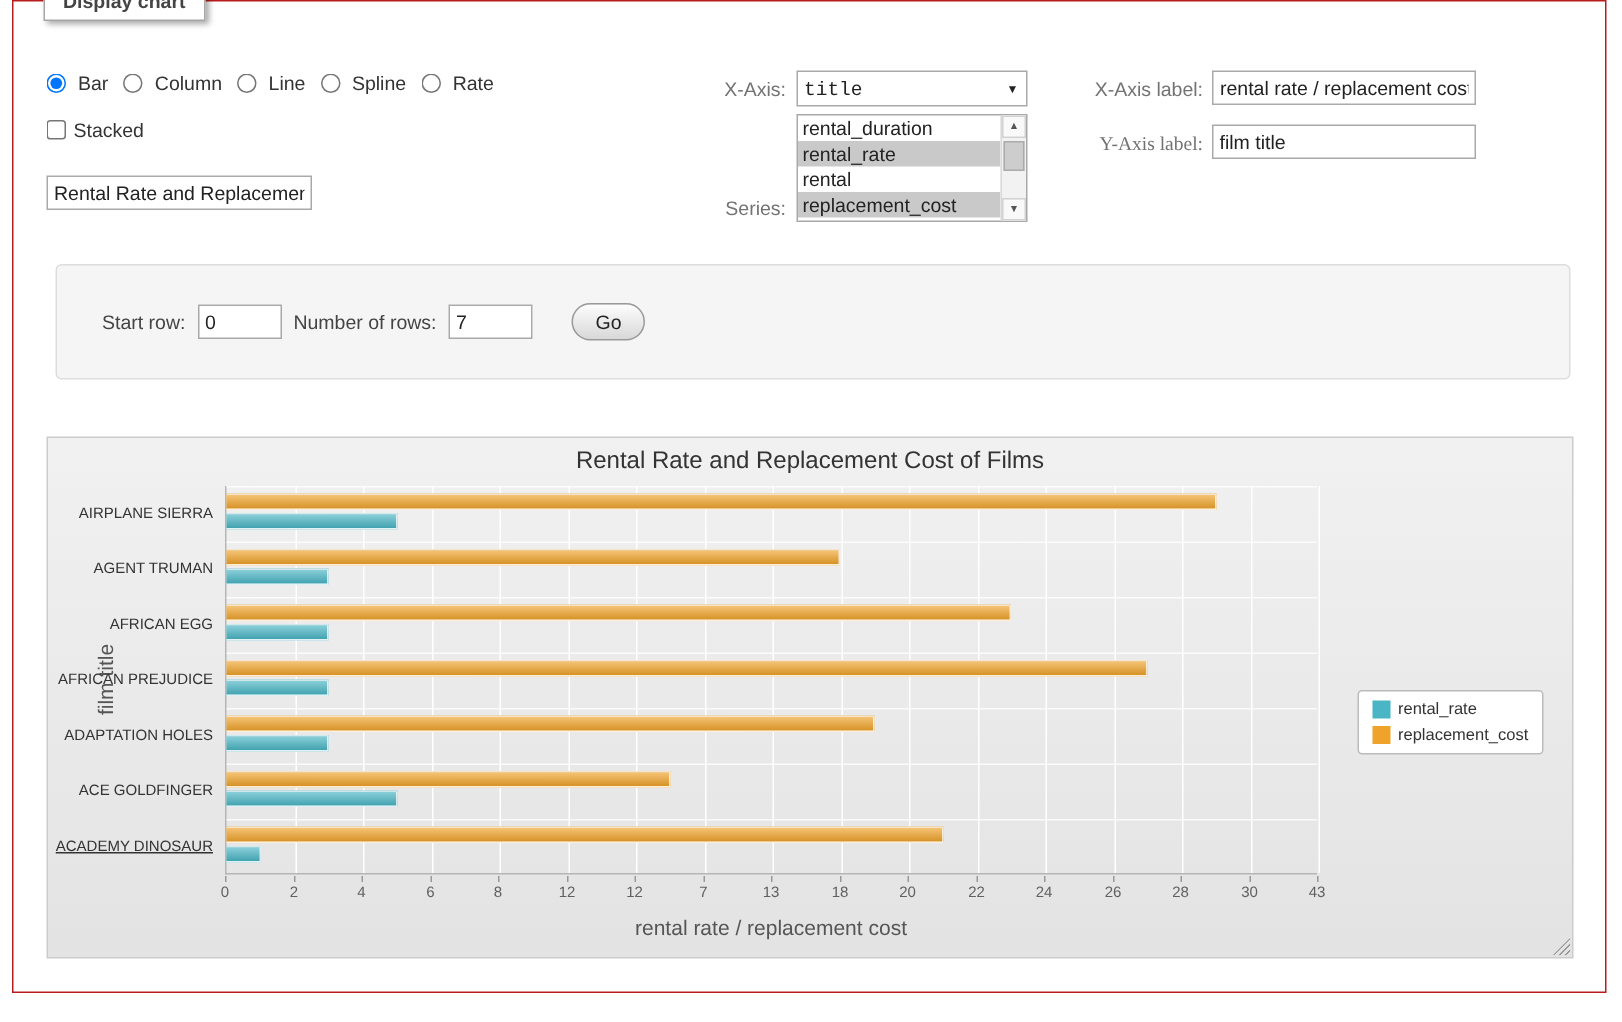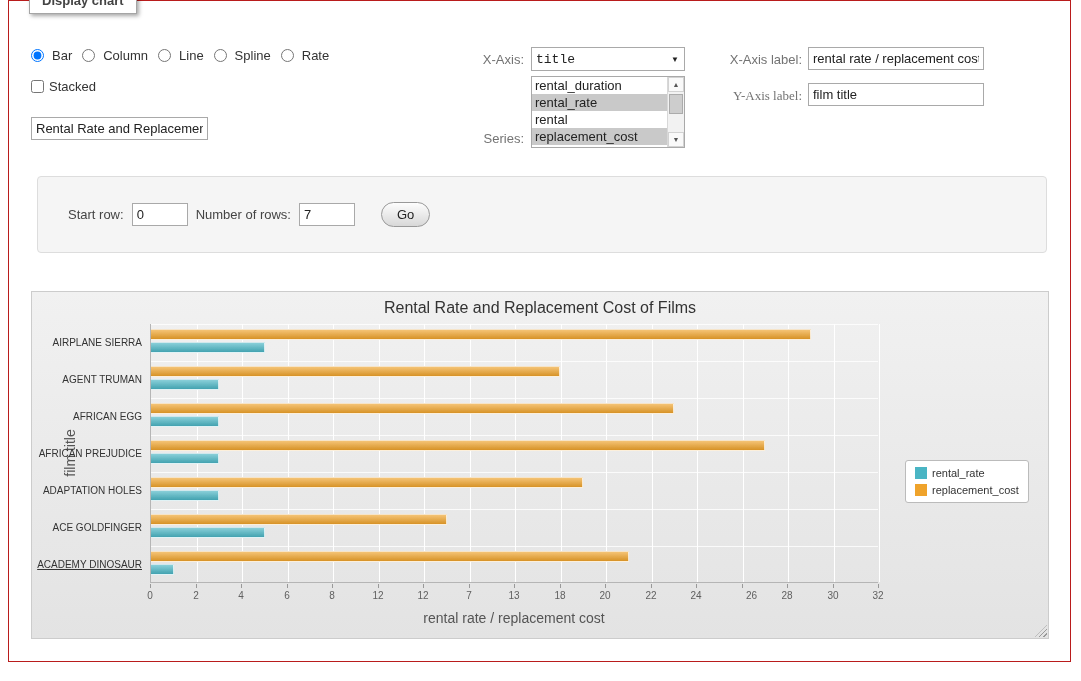--- a/index.html
+++ b/index.html
@@ -233,22 +233,22 @@
         <div class="tick-label" style="left: 467px;">13</div>
         <div class="tick-mark" style="left: 528px;"></div>
         <div class="tick-label" style="left: 513px;">18</div>
         <div class="tick-mark" style="left: 573px;"></div>
         <div class="tick-label" style="left: 558px;">20</div>
         <div class="tick-mark" style="left: 619px;"></div>
         <div class="tick-label" style="left: 604px;">22</div>
         <div class="tick-mark" style="left: 664px;"></div>
         <div class="tick-label" style="left: 649px;">24</div>
         <div class="tick-mark" style="left: 710px;"></div>
-        <div class="tick-label" style="left: 695px; text-align: right;">26</div>
+        <div class="tick-label" style="left: 695px;">26</div>
         <div class="tick-mark" style="left: 755px;"></div>
         <div class="tick-label" style="left: 740px;">28</div>
         <div class="tick-mark" style="left: 801px;"></div>
         <div class="tick-label" style="left: 786px;">30</div>
         <div class="tick-mark" style="left: 846px;"></div>
-        <div class="tick-label" style="left: 831px;">32</div>
+        <div class="tick-label" style="left: 831px;">43</div>
       </div>
   </div>
 </div>
 
 </body></html>

